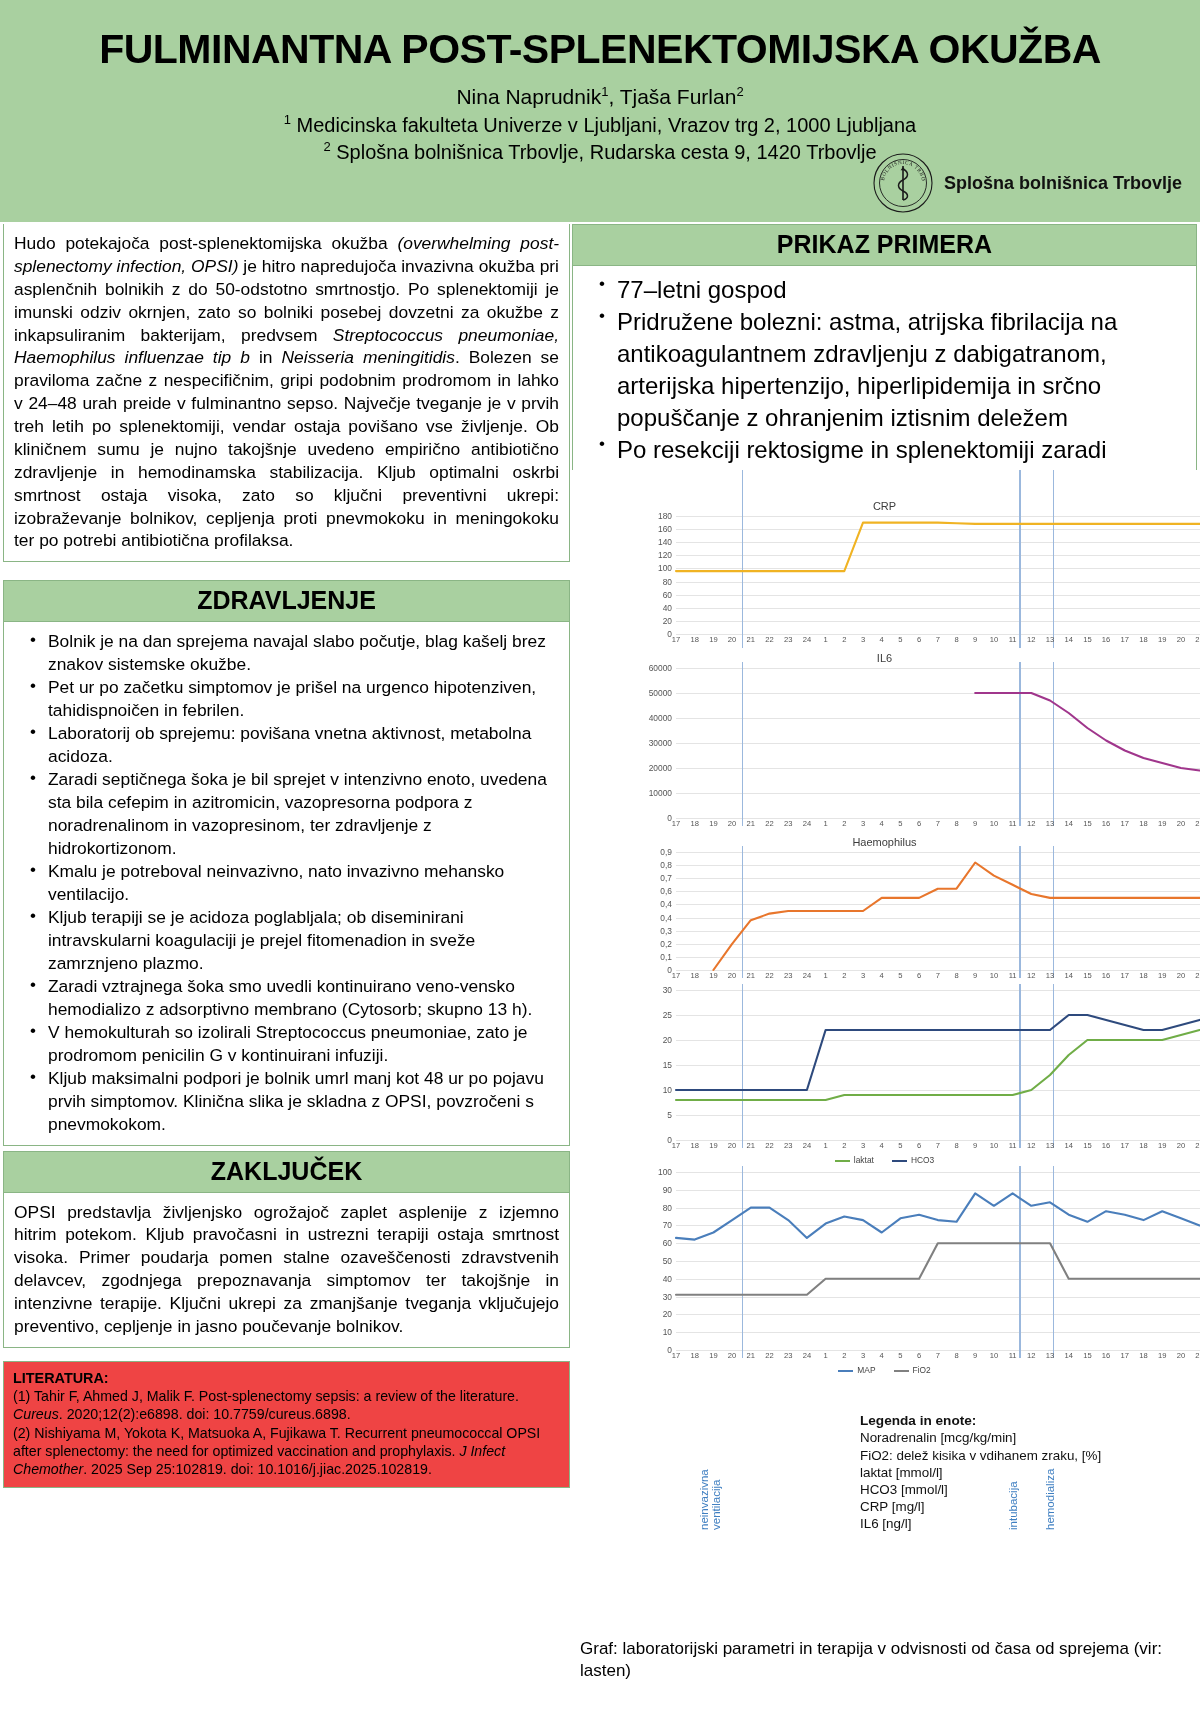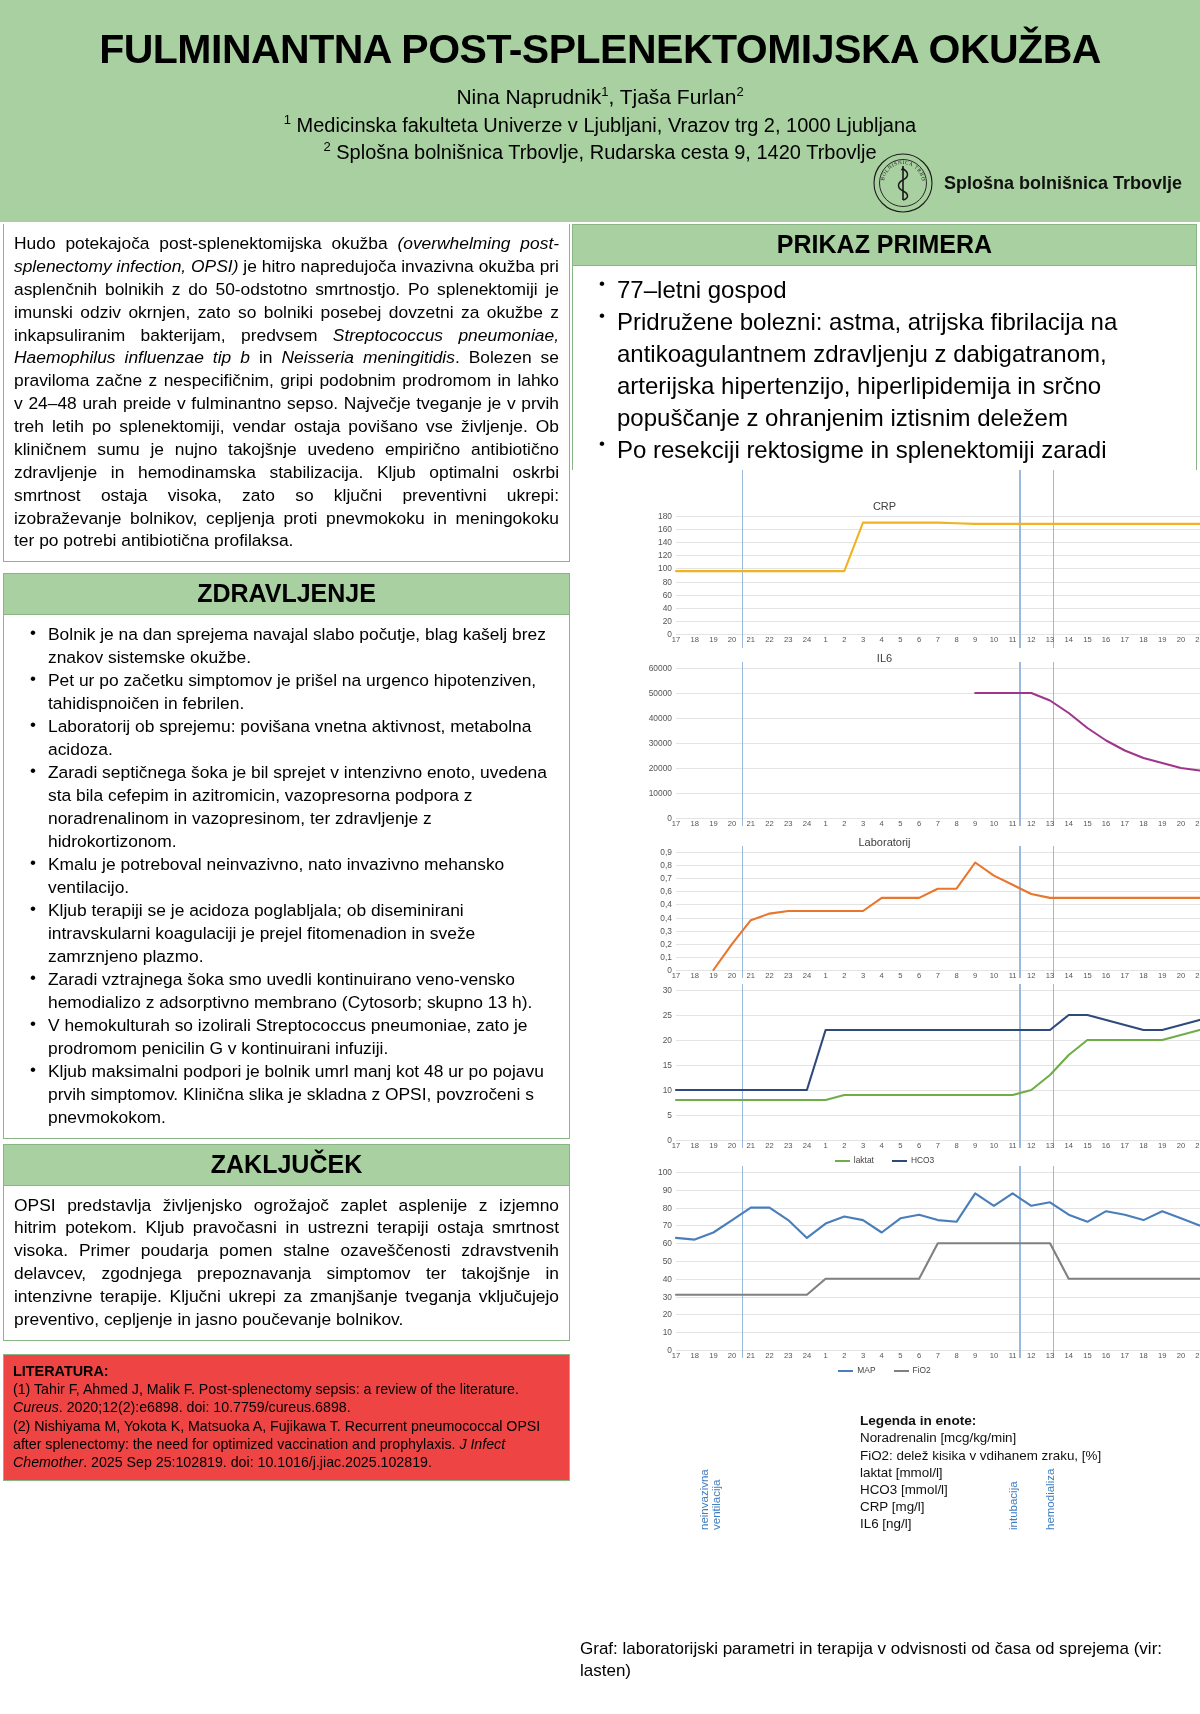--- a/index.html
+++ b/index.html
@@ -52,21 +52,21 @@
   .just i { font-style:italic; }
   ul.bul { margin:0; padding:0 0 0 20px; list-style:none; }
   ul.bul li {
     font-size:17.4px; line-height:1.32; position:relative; margin-bottom:0px;
     padding-left:14px;
   }
   ul.bul li::before {
     content:"•"; position:absolute; left:-4px; top:-1px; font-size:17px;
   }
 
-  .zdrav-head { margin-top:11px; }
+  .zdrav-head { margin-top:18px; }
   .zakl-head { margin-top:5px; }
 
   .lit {
     border:1px solid #8ab585; background:#ef4444; padding:7px 9px 9px 9px;
     font-size:14.2px; line-height:1.28; margin-top:13px;
   }
   .lit b { font-size:14.4px; }
   .lit i { font-style:italic; }
 
   
@@ -327,21 +327,21 @@
           <div class="xtick" style="left: 411.4px;">15</div>
           <div class="xtick" style="left: 430.1px;">16</div>
           <div class="xtick" style="left: 448.8px;">17</div>
           <div class="xtick" style="left: 467.5px;">18</div>
           <div class="xtick" style="left: 486.2px;">19</div>
           <div class="xtick" style="left: 504.9px;">20</div>
           <div class="xtick" style="left: 523.6px;">21</div>
         </div>
       </div>
       <div class="chart" style="height: 152px; position: relative;">
-        <div class="chart-title" style="top: 4px;">Laboratorij</div>
+        <div class="chart-title" style="top: 4px;">Haemophilus</div>
         <div class="plot" style="position: absolute; top: 20px; left: 52px; width: 561px; height: 118px;">
           <div class="grid-line" style="top: 118px;"></div>
           <div class="ylab" style="top: 118px;">0</div>
           <div class="grid-line" style="top: 104.889px;"></div>
           <div class="ylab" style="top: 104.889px;">0,1</div>
           <div class="grid-line" style="top: 91.7778px;"></div>
           <div class="ylab" style="top: 91.7778px;">0,2</div>
           <div class="grid-line" style="top: 78.6667px;"></div>
           <div class="ylab" style="top: 78.6667px;">0,3</div>
           <div class="grid-line" style="top: 65.5556px;"></div>

